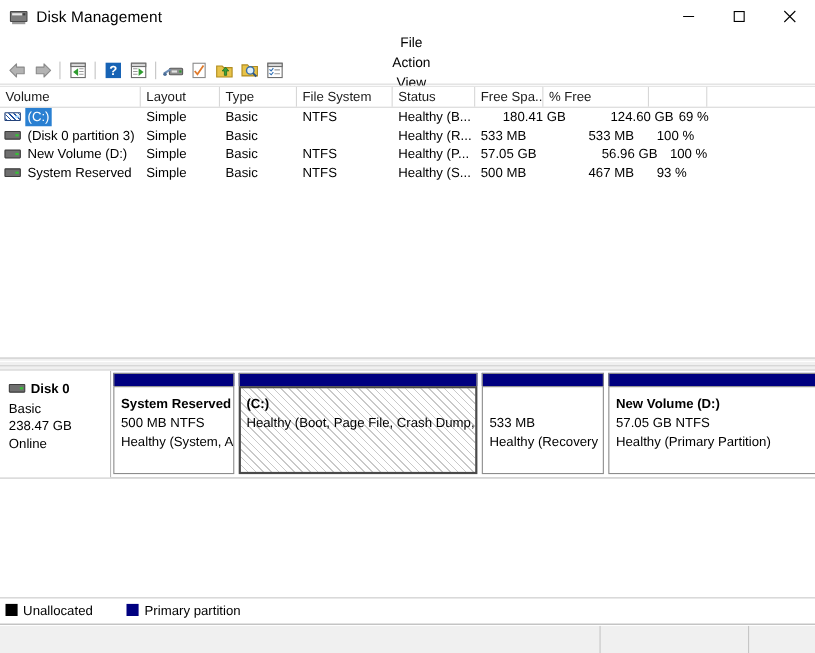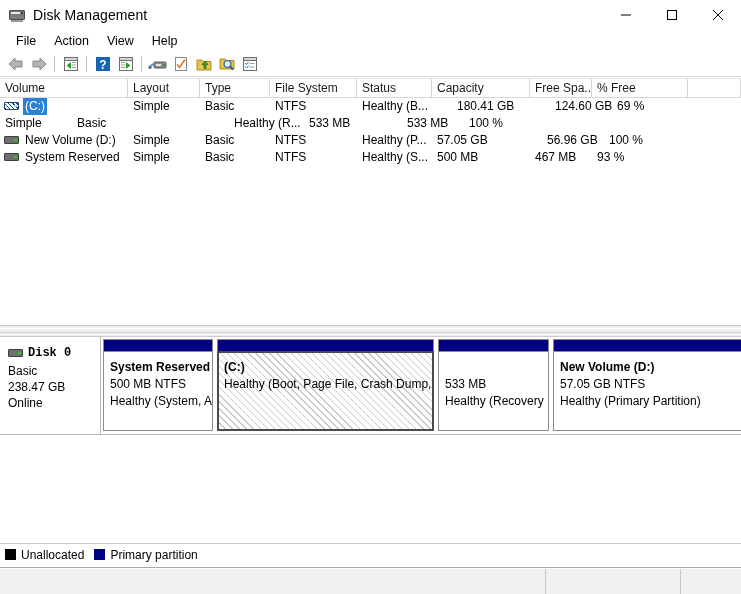--- a/index.html
+++ b/index.html
@@ -80,20 +80,21 @@
   }
   .win-btn svg { display: block; }
 
   
   .menubar {
     height: 22px;
     display: flex;
     align-items: center;
     padding-left: 7px;
     background: #ffffff;
+    flex-direction: column;
   }
   .menu-item {
     font-size: 12.5px;
     padding: 2px 9px;
     color: #000;
   }
 
   
   .toolbar {
     height: 25px;
@@ -250,21 +251,20 @@
     flex: none;
     box-sizing: border-box;
     border-right: 1px solid #b9b9b9;
     padding: 9px 0 0 8px;
     background: #ffffff;
   }
   .disk-info-head {
     display: flex;
     align-items: center;
     margin-bottom: 3px;
-    font-family: Liberation Mono, monospace;
   }
   .disk-ic {
     width: 15px;
     height: 11px;
     margin-right: 5px;
     position: relative;
     flex: none;
   }
   .disk-ic .di-body {
     position: absolute;
@@ -345,20 +345,21 @@
     left: 0;
     top: 543px;
     width: 741px;
     height: 22px;
     display: flex;
     align-items: center;
     padding-left: 5px;
     background: #ffffff;
     border-top: 1px solid #c9c9c9;
     box-sizing: border-box;
+    gap: 21px;
   }
   .legend-item {
     display: flex;
     align-items: center;
     margin-right: 10px;
   }
   .legend-swatch {
     width: 11px;
     height: 11px;
     margin-right: 5px;
@@ -518,21 +519,20 @@
   </div>
 </div>
 
 <div class="vol-panel">
   <div class="vol-header" id="vol-header">
       <div class="vh-cell" style="width: 128px;">Volume</div>
       <div class="vh-cell" style="width: 72px;">Layout</div>
       <div class="vh-cell" style="width: 70px;">Type</div>
       <div class="vh-cell" style="width: 87px;">File System</div>
       <div class="vh-cell" style="width: 75px;">Status</div>
-      <div class="vh-cell" style="width: 98px;">Capacity</div>
       <div class="vh-cell" style="width: 62px;">Free Spa...</div>
       <div class="vh-cell" style="width: 96px;">% Free</div>
       <div class="vh-cell" style="width: 53px;"></div>
     </div>
   <div class="vol-rows" id="vol-rows">
       <div class="vol-row selected">
         <div class="vr-cell vol-name-cell" style="width: 128px;">
           <span class="vol-icon hatched">
             <span class="vi-body"></span>
             <span class="vi-led"></span>
@@ -542,20 +542,27 @@
         <div class="vr-cell" style="width: 72px;">Simple</div>
         <div class="vr-cell" style="width: 70px;">Basic</div>
         <div class="vr-cell" style="width: 87px;">NTFS</div>
         <div class="vr-cell" style="width: 75px;">Healthy (B...</div>
         <div class="vr-cell" style="width: 98px; margin-left: 20px;">180.41 GB</div>
         <div class="vr-cell" style="width: 62px;">124.60 GB</div>
         <div class="vr-cell" style="width: 96px;">69 %</div>
         <div class="vr-cell" style="width: 53px;"></div>
       </div>
       <div class="vol-row">
+        <div class="vr-cell vol-name-cell" style="width: 128px;">
+          <span class="vol-icon">
+            <span class="vi-body"></span>
+            <span class="vi-led"></span>
+          </span>
+          <span class="vol-label">(Disk 0 partition 3)</span>
+        </div>
         <div class="vr-cell" style="width: 72px;">Simple</div>
         <div class="vr-cell" style="width: 70px;">Basic</div>
         <div class="vr-cell" style="width: 87px;"></div>
         <div class="vr-cell" style="width: 75px;">Healthy (R...</div>
         <div class="vr-cell" style="width: 98px;">533 MB</div>
         <div class="vr-cell" style="width: 62px;">533 MB</div>
         <div class="vr-cell" style="width: 96px;">100 %</div>
         <div class="vr-cell" style="width: 53px;"></div>
       </div>
       <div class="vol-row">

